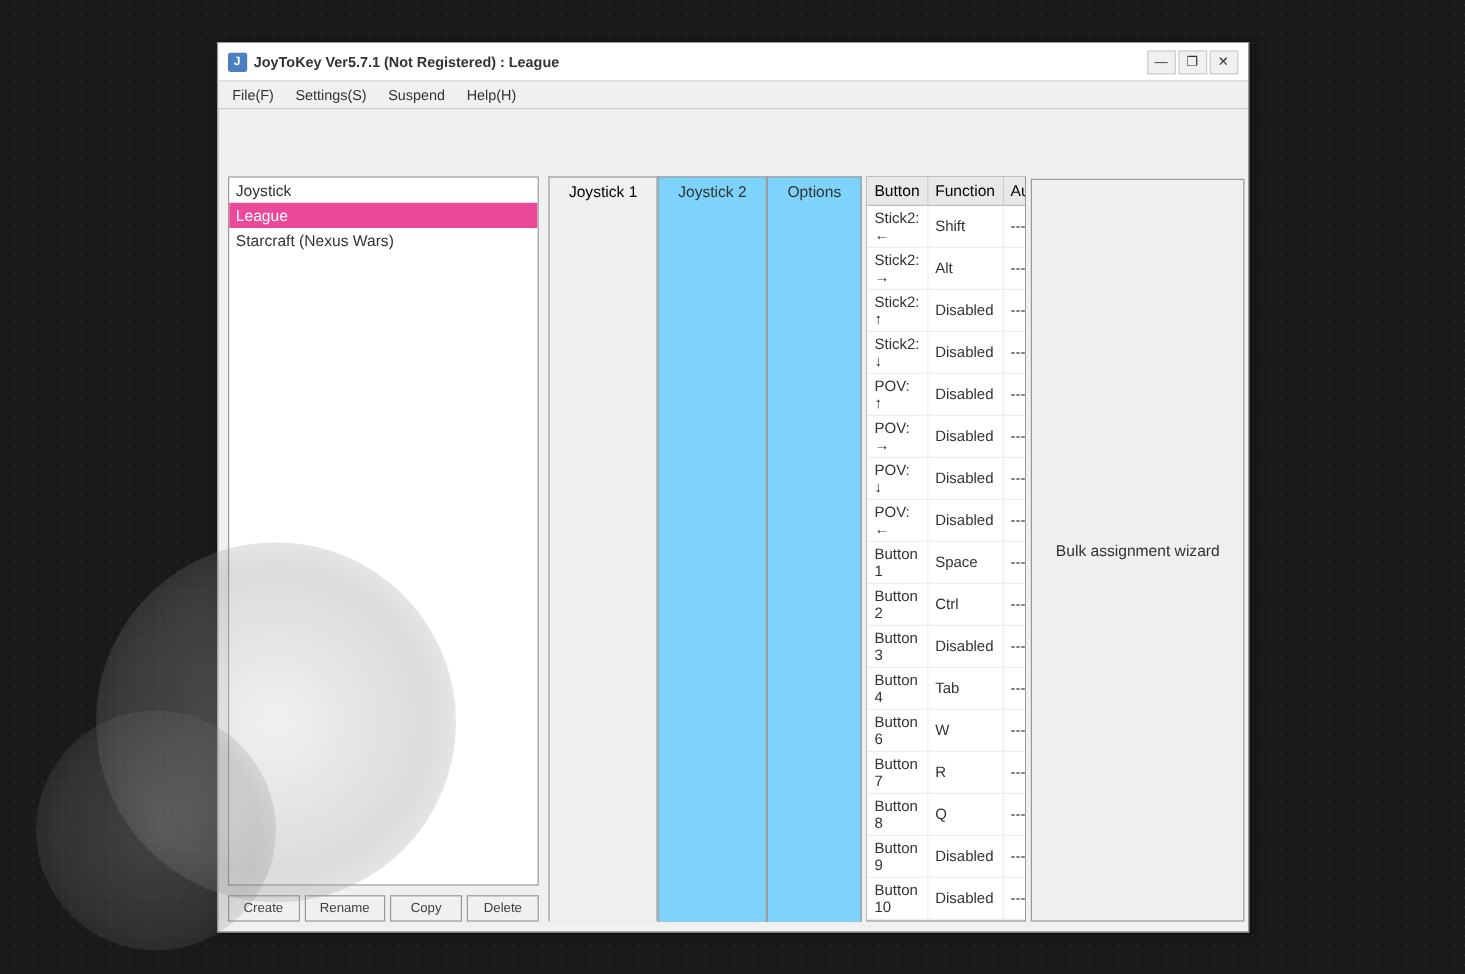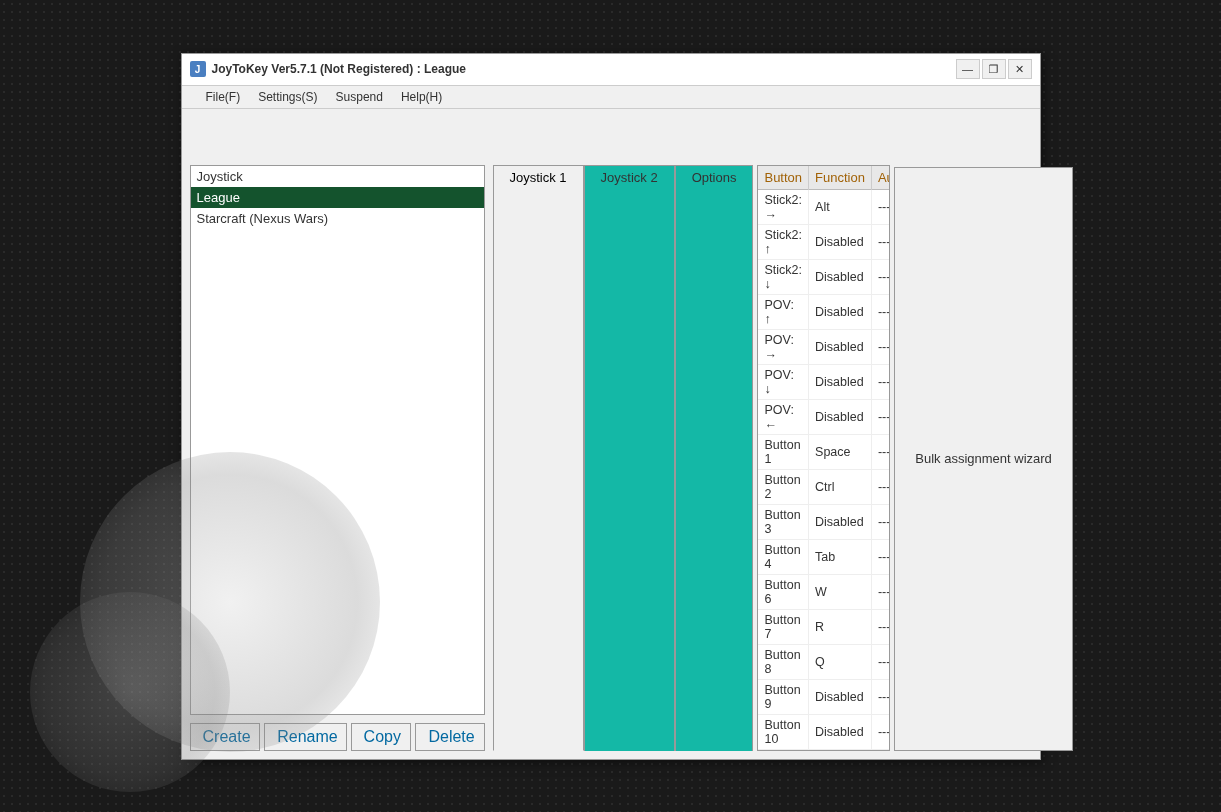--- a/index.html
+++ b/index.html
@@ -96,21 +96,21 @@
       font-size: 11px;
       cursor: pointer;
       color: #333;
     }
 
     
     .menu-bar {
       background: #f0f0f0;
       border-bottom: 1px solid #ccc;
       display: flex;
-      padding: 2px 16px;
+      padding: 2px 4px;
       gap: 2px;
     }
     .menu-item {
       padding: 2px 8px;
       font-size: 12px;
       cursor: pointer;
       color: #333;
     }
 
     
@@ -136,56 +136,56 @@
       min-height: 490px;
       overflow-y: auto;
     }
     .profile-item {
       padding: 3px 6px;
       font-size: 13px;
       cursor: pointer;
       color: #333;
     }
     .profile-item.selected {
-      background: #14532d;
+      background: #ec4899;
       color: white;
     }
     .left-buttons {
       display: flex;
       gap: 4px;
       margin-top: 4px;
     }
     .btn {
       padding: 4px 12px;
-      font-size: 16px;
-      border: 1px solid #999;
-      background: #f0f0f0;
-      cursor: pointer;
-      color: #0369a1;
+      font-size: 11px;
+      border: 1px solid #999;
+      background: #f0f0f0;
+      cursor: pointer;
+      color: #404040;
       min-width: 60px;
     }
 
     
     .right-panel {
       flex: 1;
       display: flex;
       flex-direction: row;
       gap: 4px;
     }
 
     
     .tabs {
       display: flex;
       border-bottom: 1px solid #999;
     }
     .tab {
       padding: 4px 16px;
       font-size: 13px;
       border: 1px solid #999;
-      background: #14b8a6;
+      background: #7dd3fc;
       cursor: pointer;
       color: #333;
       margin-bottom: -1px;
       border-bottom: none;
     }
     .tab.active {
       background: #f0f0f0;
       border-bottom: 1px solid #f0f0f0;
       color: #000;
       z-index: 1;
@@ -206,21 +206,21 @@
     }
     thead tr {
       background: #e8e8e8;
       border-bottom: 1px solid #bbb;
     }
     th {
       text-align: left;
       padding: 4px 6px;
       border-right: 1px solid #ccc;
       font-weight: normal;
-      color: #a16207;
+      color: #000000;
       font-size: 13px;
     }
     td {
       padding: 3px 6px;
       border-bottom: 1px solid #eee;
       border-right: 1px solid #eee;
       color: #333;
     }
 
     
@@ -308,20 +308,26 @@
         <table>
           <thead>
             <tr>
               <th>Button</th>
               <th>Function</th>
               <th>Auto</th>
               <th>Comment</th>
             </tr>
           </thead>
           <tbody id="table-body">
+          <tr>
+      <td>Stick2: ←</td>
+      <td>Shift</td>
+      <td>---</td>
+      <td></td>
+    </tr>
               <tr>
       <td>Stick2: →</td>
       <td>Alt</td>
       <td>---</td>
       <td></td>
     </tr>
               <tr>
       <td>Stick2: ↑</td>
       <td>Disabled</td>
       <td>---</td>

